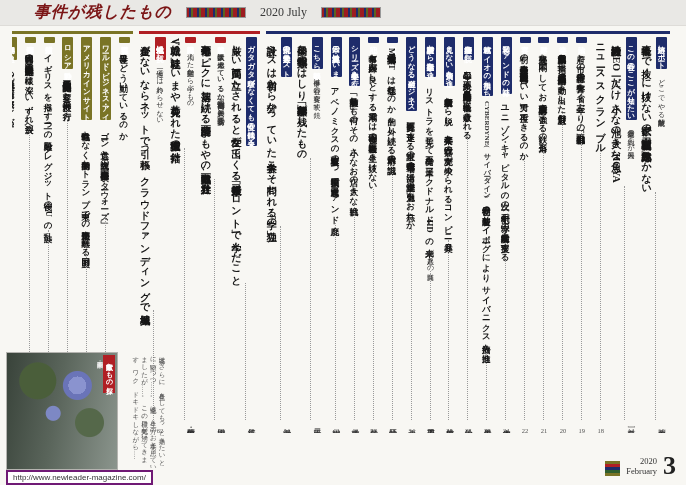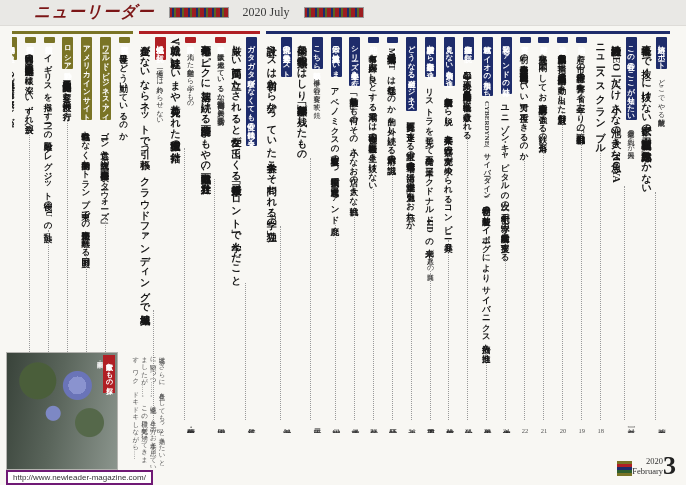--- a/index.html
+++ b/index.html
@@ -42,34 +42,34 @@
   .plabel{position:absolute;right:2px;top:2px;writing-mode:vertical-rl;
           background:#b01f24;color:#fff;font-size:7px;padding:3px 1px;font-weight:bold;}
   .pcredit{position:absolute;right:13px;top:2px;writing-mode:vertical-rl;
            color:#f2f2f2;font-size:6px;padding:2px 0;}
   .caption{position:absolute;left:120px;top:352px;height:116px;width:46px;
            writing-mode:vertical-rl;font-size:6.5px;color:#555;line-height:1.35;overflow:hidden;}
   
   .urlbox{position:absolute;left:6px;top:470px;border:2px solid #701a75;background:#fff;
           font-family:"Liberation Sans","DejaVu Sans",sans-serif;
           font-size:8px;color:#333;padding:1px 5px;}
-  .badge{position:absolute;right:10px;bottom:6px;display:flex;align-items:flex-end;}
+  .badge{position:absolute;right:10px;bottom:6px;display:flex;align-items:flex-end;gap:6px;}
   .bstripe{display:inline-block;width:15px;height:15px;margin-bottom:3px;
            background:repeating-linear-gradient(180deg,#7a7426 0 3px,#b01f24 3px 6px,#1e2c6b 6px 9px,#2e5e2e 9px 12px,#7a7426 12px 15px);}
   .bdate{display:inline-flex;flex-direction:column;align-items:flex-end;font-size:8.5px;color:#333;
          line-height:1.2;margin-bottom:3px;}
   .bpage{font-size:26px;font-weight:bold;color:#222;line-height:1;}
 </style>
 </head>
 <body>
 
 <div class="scan">
 
   <div class="masthead">
-    <span class="logo">ニューリーダー</span>
+    <span class="logo">事件が残したもの</span>
     <span class="stripe"></span>
     <span class="issue">2020 July</span>
     <span class="stripe"></span>
   </div>
 
   <div class="toc" id="toc">
       <div class="section" style="border-top-color: rgb(30, 44, 107);">
         <div class="art featured">
           <div class="head"><span class="tag" style="background: rgb(30, 44, 107);">追跡レポート</span><span class="lead">どこでやる衆院解散</span><div class="ttl">五輪後まで抜くに抜けない〝伝家の宝刀〟 石破首相実現は「小泉純一郎」方式しかない</div></div>
           <span class="spacer"></span>

